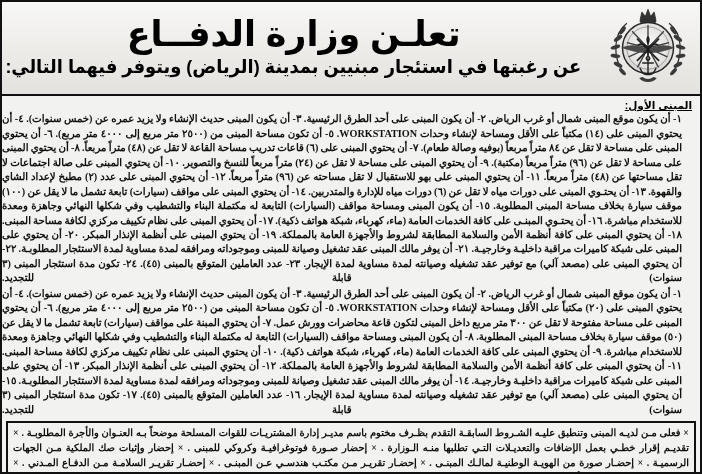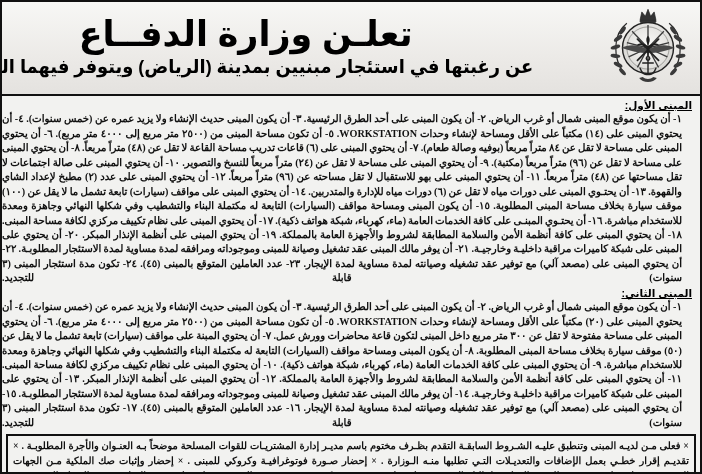--- a/index.html
+++ b/index.html
@@ -23,21 +23,20 @@
   }
 
   
   .header {
     position: relative;
     height: 92px;
     background: linear-gradient(180deg,#f7f7f5 0%, #eceae7 60%, #e4e2df 100%);
     border-bottom: 2px solid #111;
     display: flex;
     align-items: stretch;
-    gap: 48px;
   }
   .emblem-wrap {
     width: 96px;
     flex: 0 0 96px;
     display: flex;
     align-items: center;
     justify-content: center;
     padding-right: 4px;
   }
   .emblem {
@@ -208,21 +207,20 @@
       <div class="title-main">تعلـن وزارة الدفــاع</div>
       <div class="title-sub">عن رغبتها في استئجار مبنيين بمدينة (الرياض) ويتوفر فيهما التالي:</div>
     </div>
   </div>
 
   <div class="body-area">
 
     <div class="section-head">المبنى الأول:</div>
     <div class="clauses">١- أن يكون موقع المبنى شمال أو غرب الرياض. ٢- أن يكون المبنى على أحد الطرق الرئيسية. ٣- أن يكون المبنى حديث الإنشاء ولا يزيد عمره عن (خمس سنوات). ٤- أن يحتوي المبنى على (١٤) مكتباً على الأقل ومساحة لإنشاء وحدات WORKSTATION. ٥- أن تكون مساحة المبنى من (٢٥٠٠ متر مربع إلى ٤٠٠٠ متر مربع). ٦- أن يحتوي المبنى على مساحة لا تقل عن ٨٤ متراً مربعاً (بوفيه وصالة طعام). ٧- أن يحتوي المبنى على (٦) قاعات تدريب مساحة القاعة لا تقل عن (٤٨) متراً مربعاً. ٨- أن يحتوي المبنى على مساحة لا تقل عن (٩٦) متراً مربعاً (مكتبة). ٩- أن يحتوي المبنى على مساحة لا تقل عن (٢٤) متراً مربعاً للنسخ والتصوير. ١٠- أن يحتوي المبنى على صالة اجتماعات لا تقل مساحتها عن (٤٨) متراً مربعاً. ١١- أن يحتوي المبنى على بهو للاستقبال لا تقل مساحته عن (٩٦) متراً مربعاً. ١٢- أن يحتوي المبنى على عدد (٢) مطبخ لإعداد الشاي والقهوة. ١٣- أن يحتـوي المبنى على دورات مياه لا تقل عن (٦) دورات مياه للإدارة والمتدربين. ١٤- أن يحتوي المبنى على مواقف (سيارات) تابعة تشمل ما لا يقل عن (١٠٠) موقف سيارة بخلاف مساحة المبنى المطلوبة. ١٥- أن يكون المبنى ومساحة مواقف (السيارات) التابعة له مكتملة البناء والتشطيب وفي شكلها النهائي وجاهزة ومعدة للاستخدام مباشرة. ١٦- أن يحتـوي المبنـى على كافة الخدمات العامة (ماء، كهرباء، شبكة هواتف ذكية). ١٧- أن يحتوي المبنى على نظام تكييف مركزي لكافة مساحة المبنى. ١٨- أن يحتوي المبنى على كافة أنظمة الأمن والسلامة المطابقة لشروط والأجهزة العامة بالمملكة. ١٩- أن يحتوي المبنى على أنظمة الإنذار المبكر. ٢٠- أن يحتوي على المبنى على شبكة كاميرات مراقبة داخليـة وخارجيـة. ٢١- أن يوفر مالك المبنى عقد تشغيل وصيانة للمبنى وموجوداته ومرافقه لمدة مساوية لمدة الاستئجار المطلوبـة. ٢٢- أن يحتوي المبنى على (مصعد آلي) مع توفير عقد تشغيله وصيانته لمدة مساوية لمدة الإيجار. ٢٣- عدد العاملين المتوقع بالمبنى (٤٥). ٢٤- تكون مدة استئجار المبنى (٣ سنوات) قابلة للتجديد.</div>
 
-    <div class="section-head">المبنى الثاني:</div>
     <div class="clauses">١- أن يكون موقع المبنى شمال أو غرب الرياض. ٢- أن يكون المبنى على أحد الطرق الرئيسية. ٣- أن يكون المبنى حديث الإنشاء ولا يزيد عمره عن (خمس سنوات). ٤- أن يحتوي المبنى على (٢٠) مكتباً على الأقل ومساحة لإنشاء وحدات WORKSTATION. ٥- أن تكون مساحة المبنى من (٢٥٠٠ متر مربع إلى ٤٠٠٠ متر مربع). ٦- أن يحتوي المبنى على مساحة مفتوحة لا تقل عن ٣٠٠ متر مربع داخل المبنى لتكون قاعة محاضرات وورش عمل. ٧- أن يحتوي المبنة على مواقف (سيارات) تابعة تشمل ما لا يقل عن (٥٠) موقف سيارة بخلاف مساحة المبنى المطلوبة. ٨- أن يكون المبنى ومساحة مواقف (السيارات) التابعة له مكتملة البناء والتشطيب وفي شكلها النهائي وجاهزة ومعدة للاستخدام مباشرة. ٩- أن يحتوي المبنى على كافة الخدمات العامة (ماء، كهرباء، شبكة هواتف ذكية). ١٠- أن يحتوي المبنى على نظام تكييف مركزي لكافة مساحة المبنى. ١١- أن يحتوي المبنى على كافة أنظمة الأمن والسلامة المطابقة لشروط والأجهزة العامة بالمملكة. ١٢- أن يحتوي المبنى على أنظمة الإنذار المبكر. ١٣- أن يحتوي على المبنى على شبكة كاميرات مراقبة داخليـة وخارجيـة. ١٤- أن يوفر مالك المبنى عقد تشغيل وصيانة للمبنى وموجوداته ومرافقه لمدة مساوية لمدة الاستئجار المطلوبـة. ١٥- أن يحتوي المبنى على (مصعد آلي) مع توفير عقد تشغيله وصيانته لمدة مساوية لمدة الإيجار. ١٦- عدد العاملين المتوقع بالمبنى (٤٥). ١٧- تكون مدة استئجار المبنى (٣ سنوات) قابلة للتجديد.</div>
 
   </div>
 
   <div class="cond-box">
     <div class="cond-line">× فعلى مـن لديـه المبنى وتنطبق عليـه الشـروط السابقـة التقدم بظـرف مختوم باسم مديـر إدارة المشتريـات للقوات المسلحة موضحاً بـه العنـوان والأجرة المطلوبـة . × تقديـم إقرار خطـي بعمل الإضافات والتعديـلات التـي تطلبها منـه الـوزارة . × إحضار صـورة فوتوغرافيـة وكروكي للمبنى . × إحضار وإثبات صك الملكية مـن الجهات الرسميـة . × إحضـار صورة من الهويـة الوطنيـة لمالـك المبنـى . × إحضـار تقريـر مـن مكتـب هندسـي عـن المبنـى . × إحضـار تقريـر السلامـة مـن الدفـاع المـدني . × ويشـترط ألا يكون مـن منسوبـي وزارة الدفـاع .</div>
 
   </div>
 
 </div>

